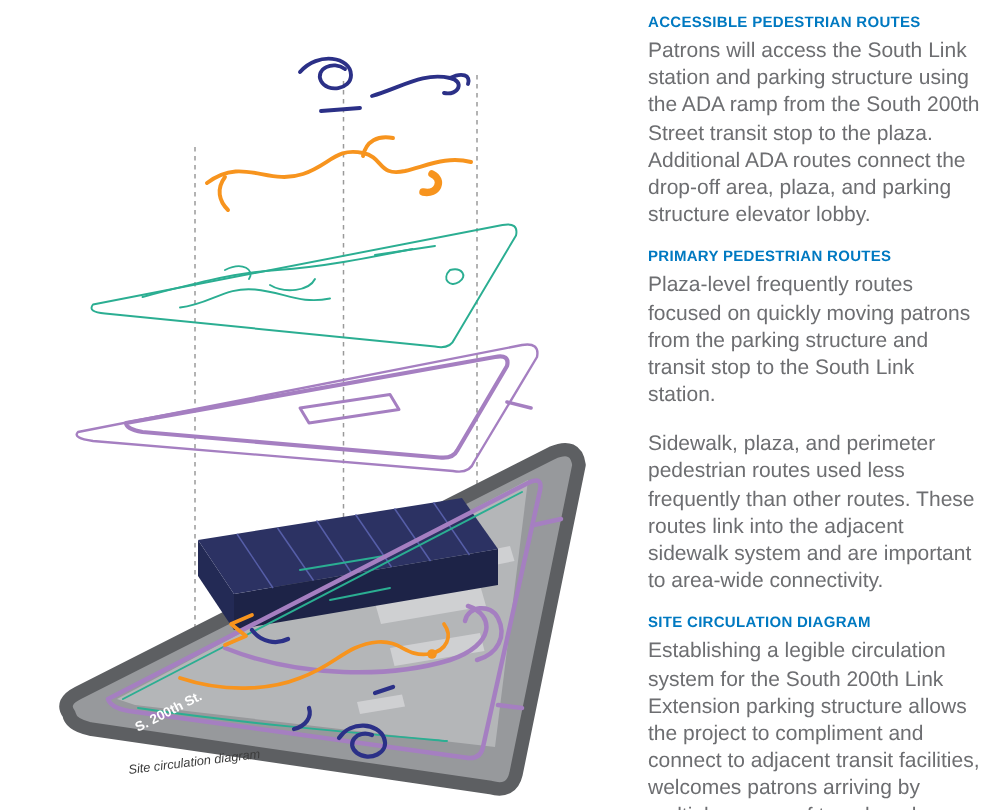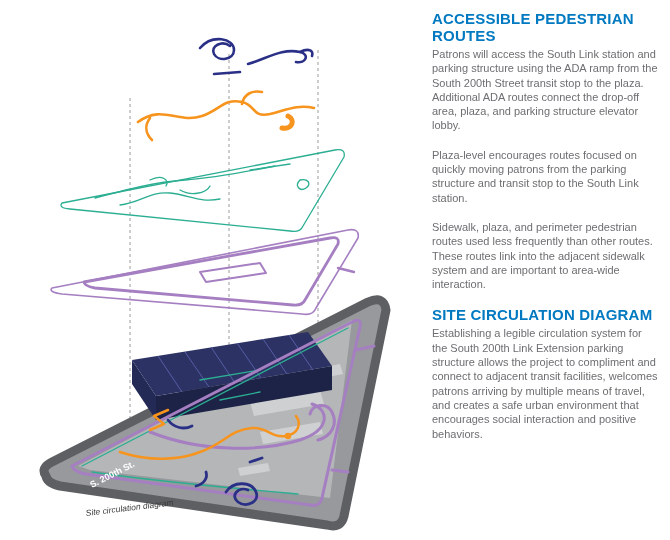--- a/index.html
+++ b/index.html
@@ -20,29 +20,29 @@
     width: 432px; height: 540px;
   }
   .text-column {
     position: absolute;
     left: 432px; top: 10px;
     width: 226px;
   }
   .section { margin-bottom: 15px; }
   .section-title {
     color: #0079c1;
-    font-size: 15px;
+    font-size: 10px;
     font-weight: bold;
     letter-spacing: 0.2px;
     margin: 0 0 3px 0;
     text-transform: uppercase;
   }
   .section-body {
     color: #6d6e71;
-    font-size: 11px;
+    font-size: 14px;
     line-height: 1.3;
     margin: 0;
   }
   svg text { font-family: "Liberation Sans", sans-serif; }
   .street-label { font-size: 9px; font-weight: bold; fill: #ffffff; }
   .caption-label { font-size: 8.5px; font-style: italic; fill: #3c3c3c; }
 </style>
 </head>
 <body>
 
@@ -153,25 +153,26 @@
   </div>
 
   <div class="text-column">
 
     <div class="section">
       <h3 class="section-title">ACCESSIBLE PEDESTRIAN ROUTES</h3>
       <p class="section-body">Patrons will access the South Link station and parking structure using the ADA ramp from the South 200th Street transit stop to the plaza. Additional ADA routes connect the drop-off area, plaza, and parking structure elevator lobby.</p>
     </div>
 
     <div class="section">
-      <p class="section-body">Plaza-level encourages routes focused on quickly moving patrons from the parking structure and transit stop to the South Link station.</p>
+      <h3 class="section-title">PRIMARY PEDESTRIAN ROUTES</h3>
+      <p class="section-body">Plaza-level frequently routes focused on quickly moving patrons from the parking structure and transit stop to the South Link station.</p>
     </div>
 
     <div class="section">
-      <p class="section-body">Sidewalk, plaza, and perimeter pedestrian routes used less frequently than other routes. These routes link into the adjacent sidewalk system and are important to area-wide interaction.</p>
+      <p class="section-body">Sidewalk, plaza, and perimeter pedestrian routes used less frequently than other routes. These routes link into the adjacent sidewalk system and are important to area-wide connectivity.</p>
     </div>
 
     <div class="section">
     </div>
 
     <div class="section">
       <h3 class="section-title">SITE CIRCULATION DIAGRAM</h3>
       <p class="section-body">Establishing a legible circulation system for the South 200th Link Extension parking structure allows the project to compliment and connect to adjacent transit facilities, welcomes patrons arriving by multiple means of travel, and creates a safe urban environment that encourages social interaction and positive behaviors.</p>
     </div>
 

